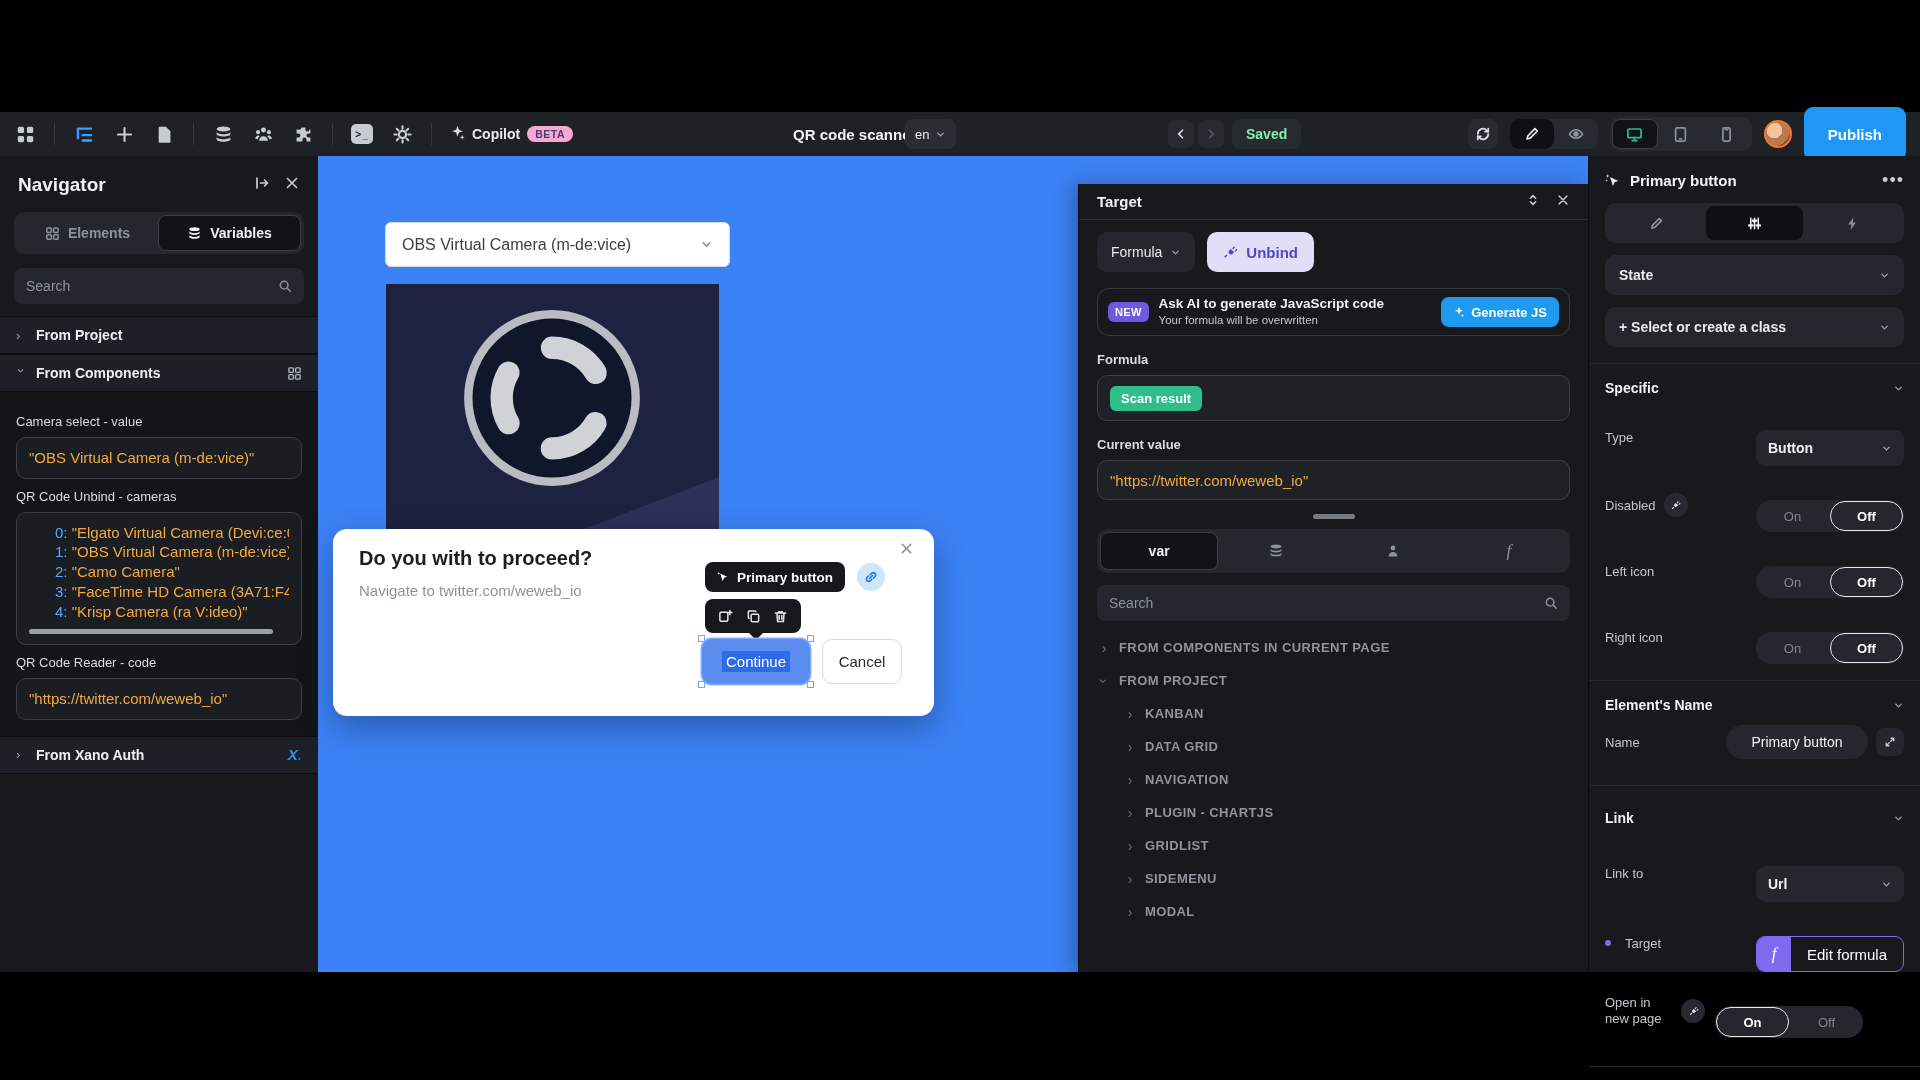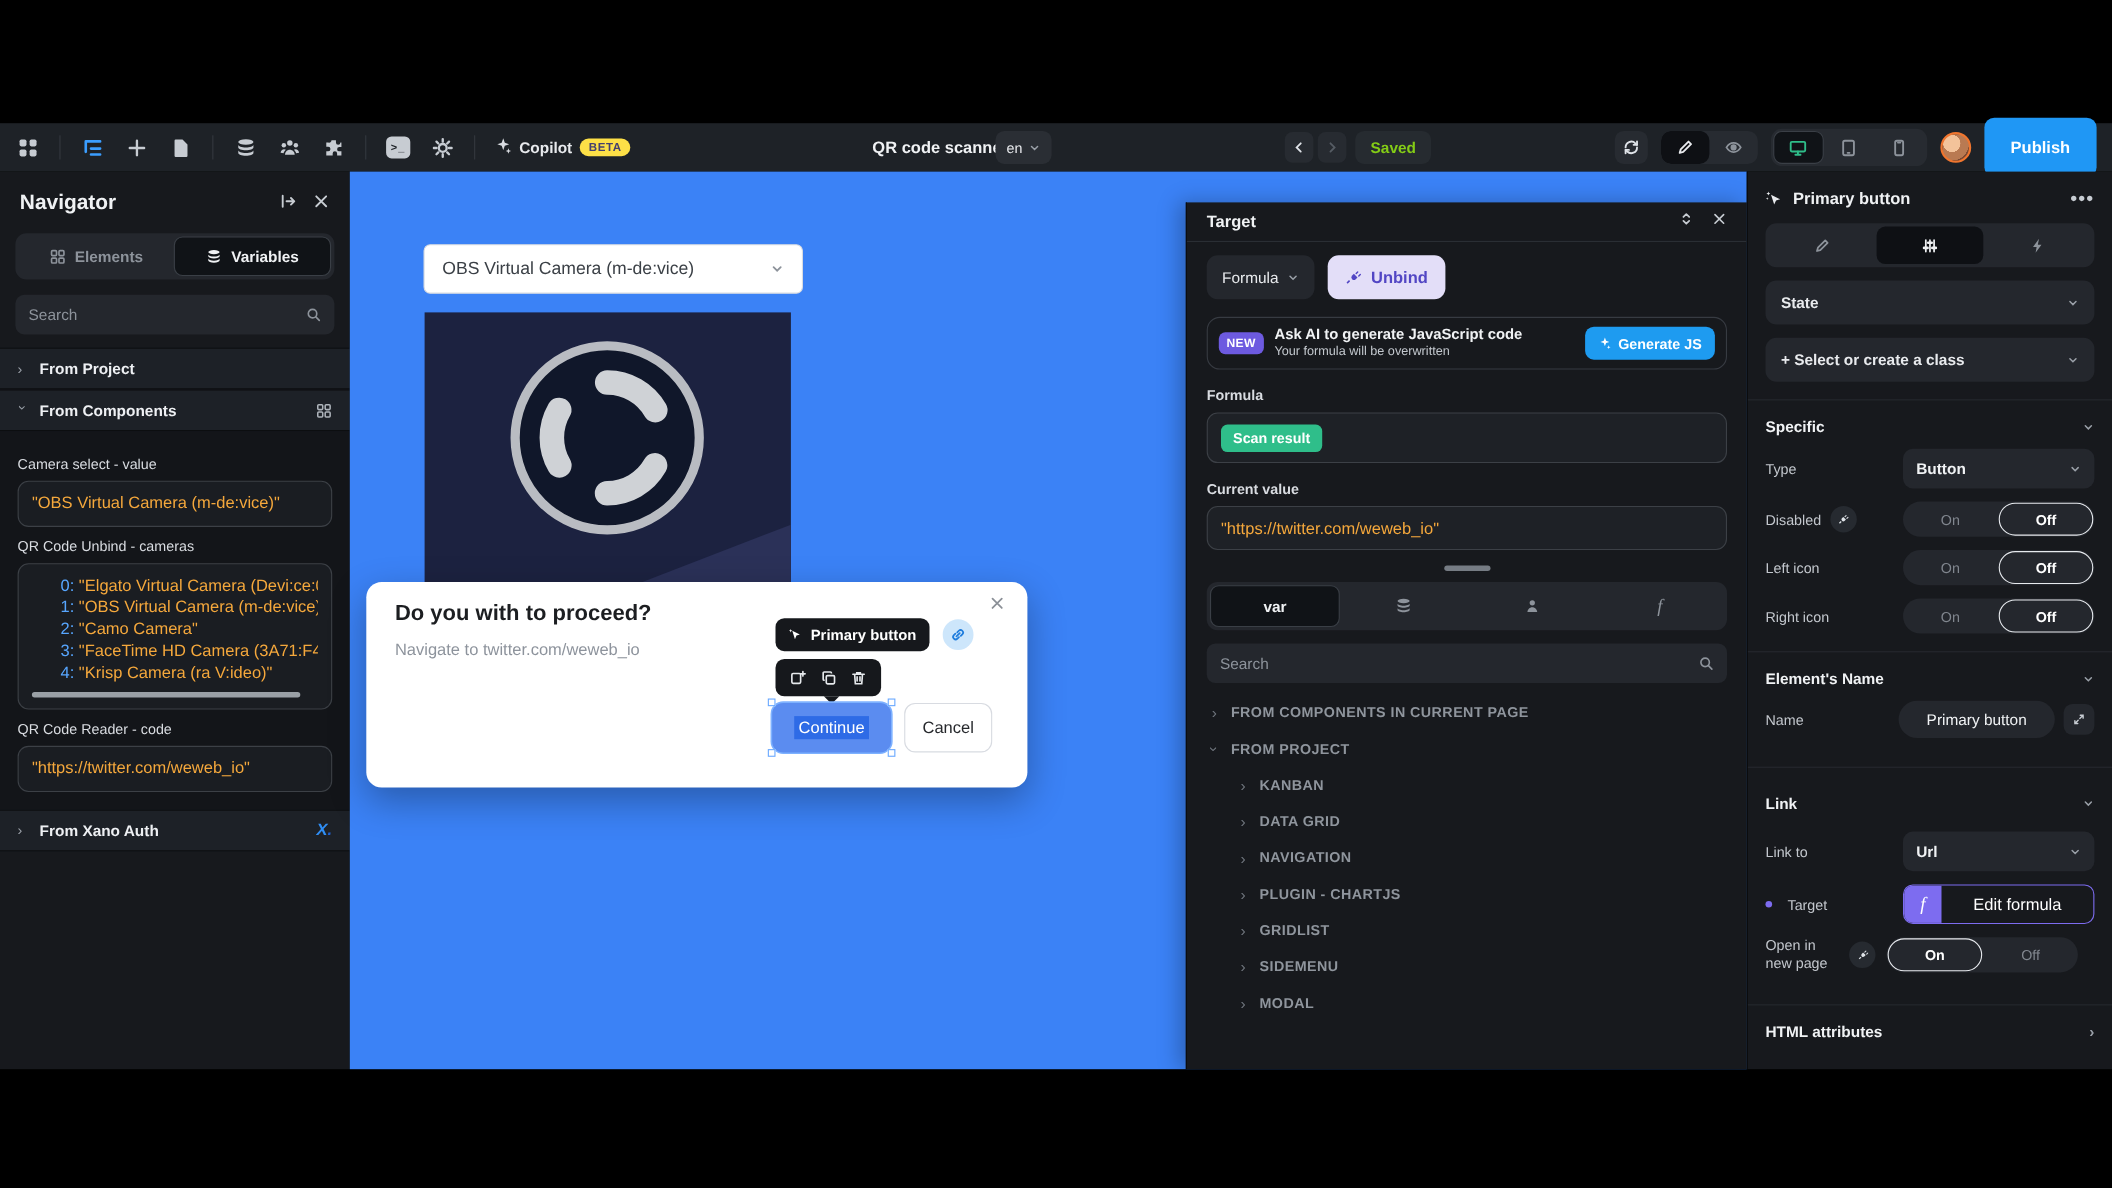--- a/index.html
+++ b/index.html
@@ -14,34 +14,34 @@
   .tb-ic { width:22px; height:22px; display:flex; align-items:center; justify-content:center;
            color:#c7ccd2; cursor:pointer; }
   .tb-ic svg { width:19px; height:19px; }
   .tb-ic.blue { color:#3b9eff; }
   .vdiv { width:1px; height:22px; background:#34383f; }
   .term-chip { width:22px; height:20px; background:#c7ccd2; border-radius:5px; color:#1e2227;
                font-size:10px; font-weight:700; display:flex; align-items:center; justify-content:center;
                letter-spacing:1px; cursor:pointer; }
   .copilot { display:flex; align-items:center; gap:7px; color:#e8eaed; font-size:14px; font-weight:600; cursor:pointer;}
   .copilot .spark { color:#d9dce1; }
-  .beta { background:#fde047; color:#45406e; font-size:10.5px; font-weight:700; border-radius:8px;
+  .beta { background:#f9a8d4; color:#45406e; font-size:10.5px; font-weight:700; border-radius:8px;
           padding:2px 8px; letter-spacing:.5px; }
   .tb-title { position:absolute; left:793px; top:0; height:44px; display:flex; align-items:center;
               color:#f0f2f4; font-size:15px; font-weight:700; }
   .locale { position:absolute; left:905px; top:7px; height:30px; background:#2a2e34; border-radius:8px;
             display:flex; align-items:center; gap:6px; padding:0 10px; color:#e8eaed; font-size:13px; cursor:pointer;}
   .locale svg{ width:11px; height:11px; color:#9aa0a8;}
   .hist { position:absolute; left:1168px; top:8px; display:flex; gap:4px; }
   .hist .hbtn { width:26px; height:28px; background:#272b31; border-radius:7px; display:flex;
                 align-items:center; justify-content:center; color:#dfe3e8; cursor:pointer;}
   .hist .hbtn.dim { color:#565c64; }
   .hist svg{width:12px;height:12px;}
   .saved { position:absolute; left:1232px; top:7px; height:30px; background:#262b30; border-radius:8px;
-           display:flex; align-items:center; padding:0 14px; color:#84cc16; font-size:14px; font-weight:600;}
+           display:flex; align-items:center; padding:0 14px; color:#86efac; font-size:14px; font-weight:600;}
   .tb-right { position:absolute; right:14px; top:0; height:44px; display:flex; align-items:center; gap:12px; }
   .sq-btn { width:30px; height:30px; background:#272b31; border-radius:8px; display:flex;
             align-items:center; justify-content:center; color:#dfe3e8; cursor:pointer; }
   .sq-btn svg{ width:16px; height:16px; }
   .seg2 { display:flex; background:#272b31; border-radius:9px; overflow:hidden; }
   .seg2 .sg { width:44px; height:30px; display:flex; align-items:center; justify-content:center;
               color:#8d939b; cursor:pointer; }
   .seg2 .sg.active { background:#0e1014; color:#e8eaed; border-radius:9px; }
   .seg2 svg { width:16px; height:16px; }
   .screens { display:flex; background:#272b31; border-radius:10px; padding:2px; }
@@ -195,21 +195,21 @@
                 align-items:center; padding:0 14px; color:#e8eaed; font-size:14px; font-weight:600; cursor:pointer;}
   .select-row svg { width:11px; height:11px; color:#9aa0a8; margin-left:auto; }
   .divider { height:1px; background:#26292e; margin:16px -16px; }
   .sec-head { display:flex; align-items:center; color:#f0f2f4; font-size:14px; font-weight:700; cursor:pointer;}
   .sec-head svg { width:11px; height:11px; color:#9aa0a8; margin-left:auto; }
   .prop-row { display:flex; align-items:center; margin-top:12px; }
   .prop-label { color:#c3c7cd; font-size:13px; flex:1; display:flex; align-items:center; gap:8px; }
   .plug-circ { width:24px; height:24px; border-radius:50%; background:#262a30; display:flex;
                align-items:center; justify-content:center; color:#dfe3e8; cursor:pointer;}
   .plug-circ svg { width:11px; height:11px; }
-  .ctl { width:174px; }
+  .ctl { width:148px;margin-top:22px; }
   .mini-select { height:36px; background:#24272d; border-radius:9px; display:flex; align-items:center;
                  padding:0 12px; color:#f0f2f4; font-size:14px; font-weight:600; cursor:pointer; }
   .mini-select svg { width:11px; height:11px; color:#9aa0a8; margin-left:auto; }
   .toggle { display:flex; background:#24272d; border-radius:17px; height:32px; }
   .t-opt { flex:1; display:flex; align-items:center; justify-content:center; color:#80868e;
            font-size:13px; cursor:pointer; border-radius:16px; margin:1px; }
   .t-opt.active { border:1.5px solid #e7eaee; color:#fff; font-weight:700; }
   .name-pill { height:34px; background:#24272d; border-radius:17px; display:flex; align-items:center;
                justify-content:center; color:#f0f2f4; font-size:14px; width:142px; cursor:text;}
   .name-wrap { display:flex; gap:8px; align-items:center; justify-content:flex-end; width:178px;}

